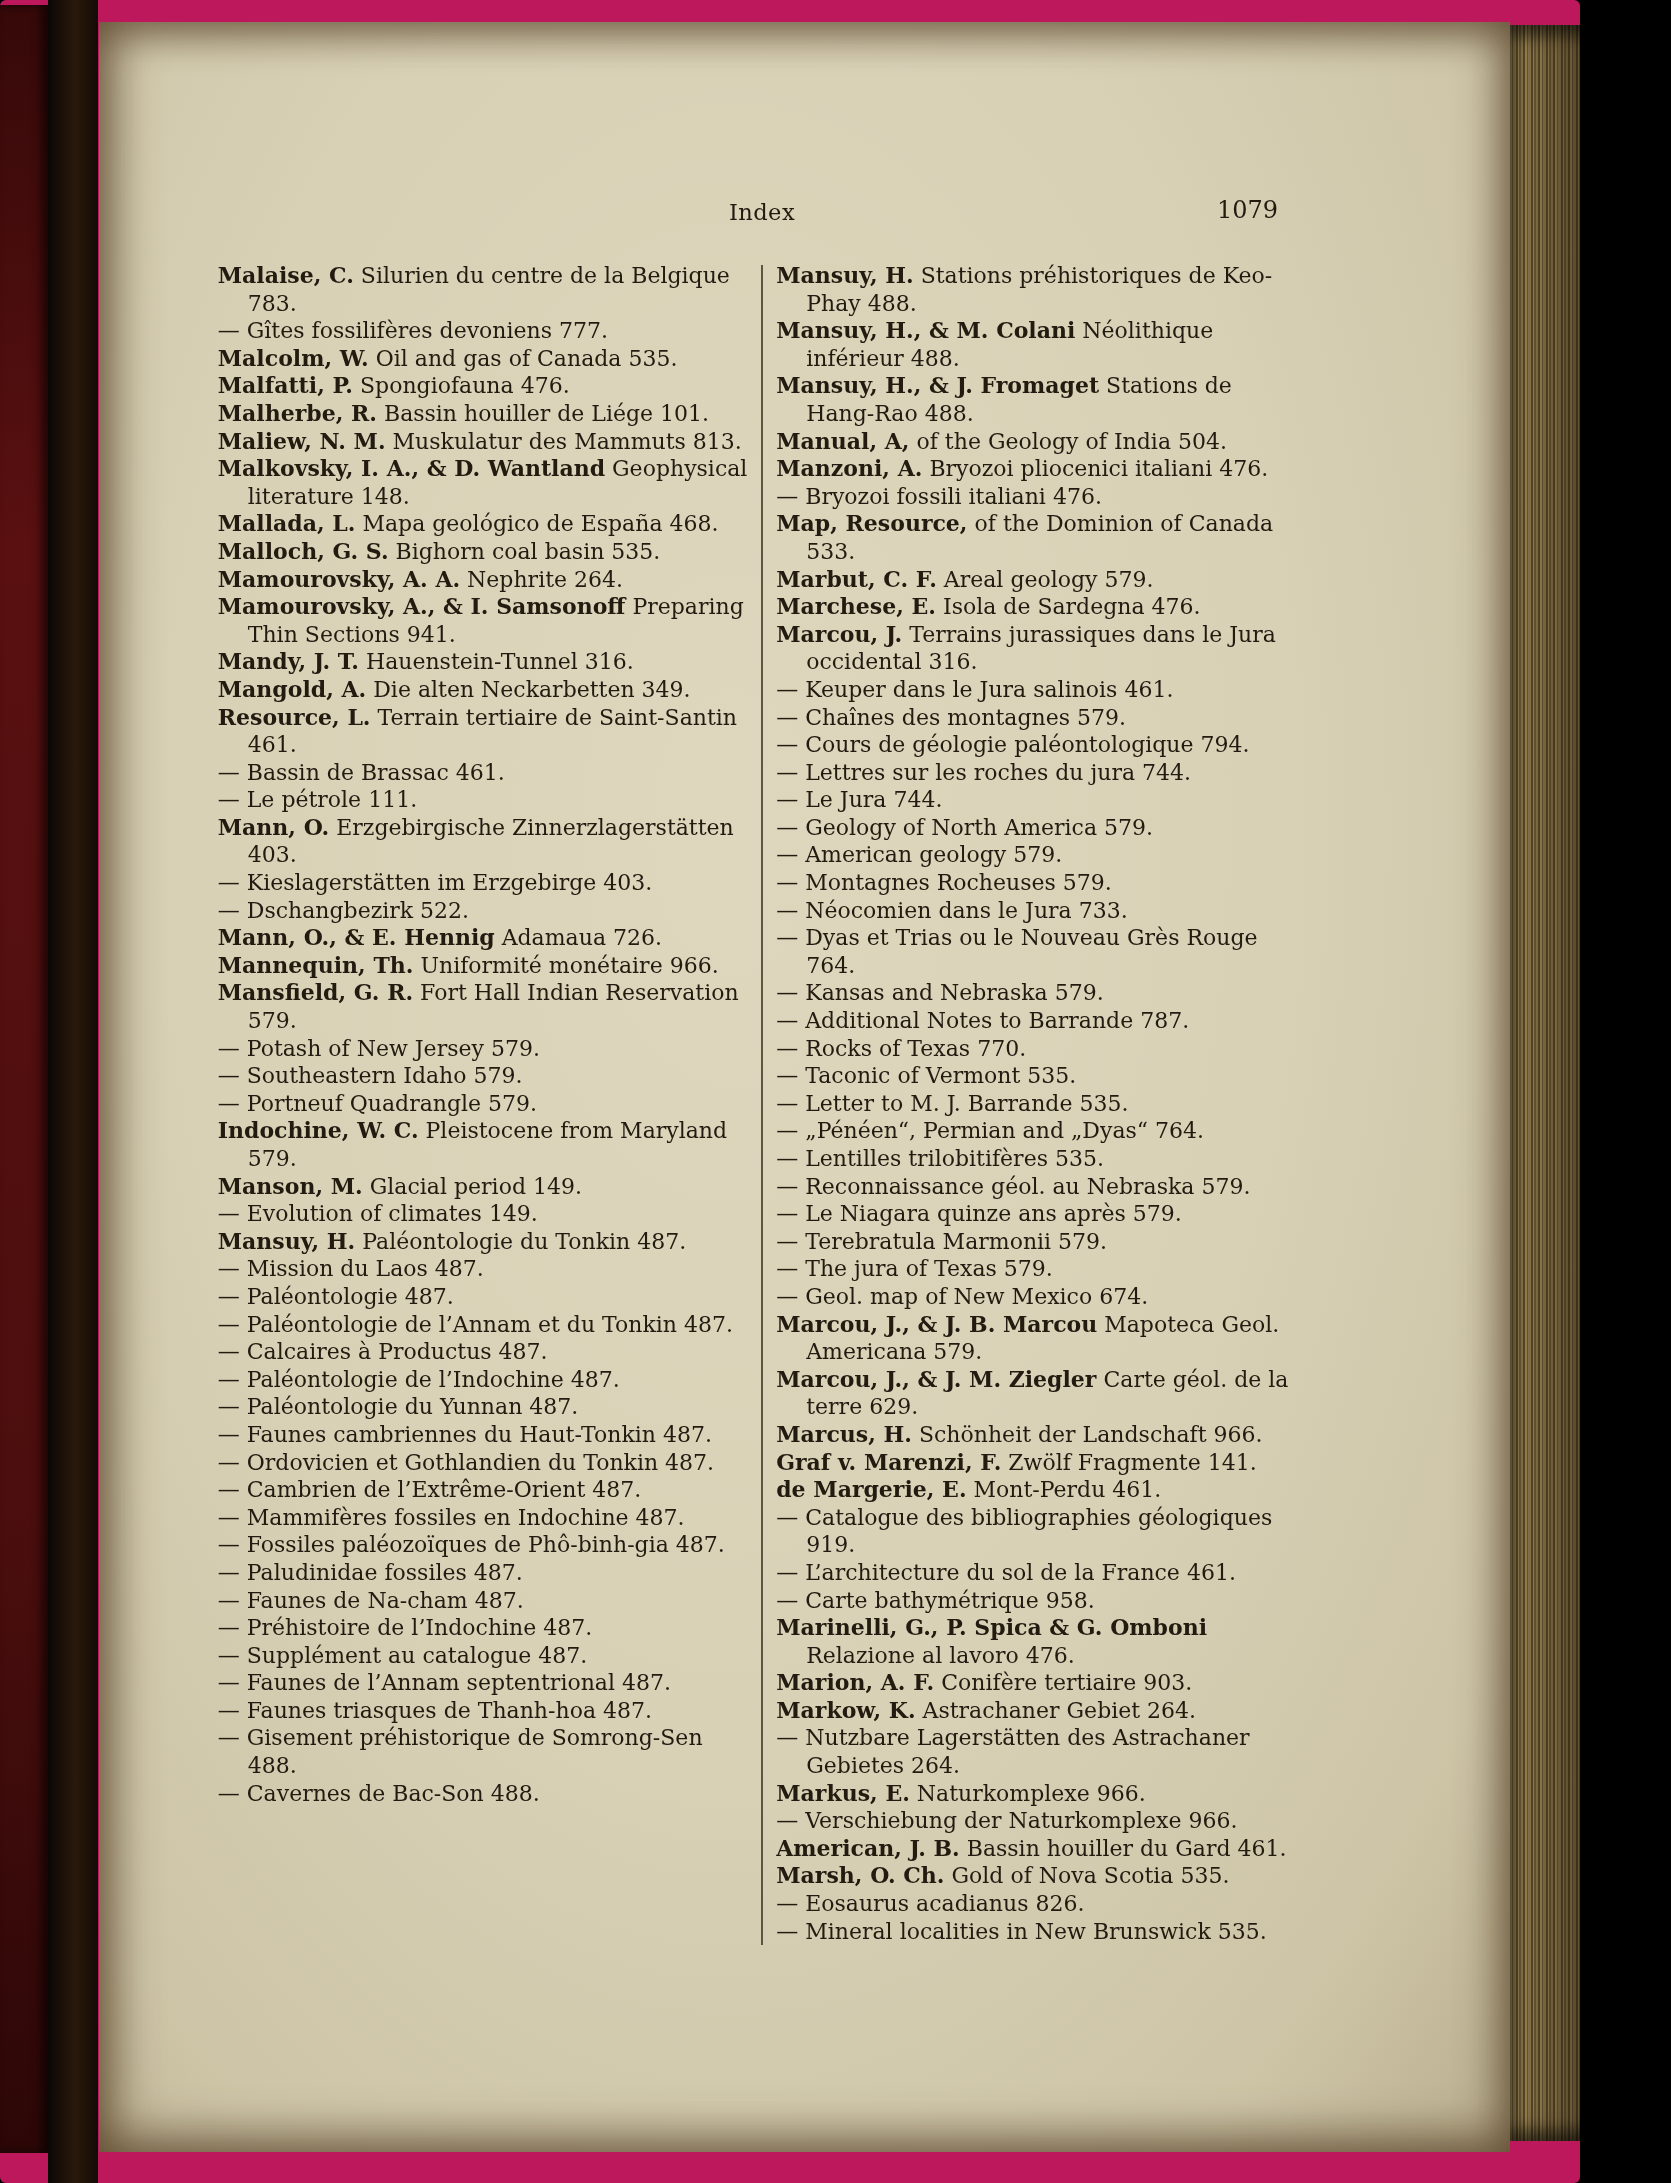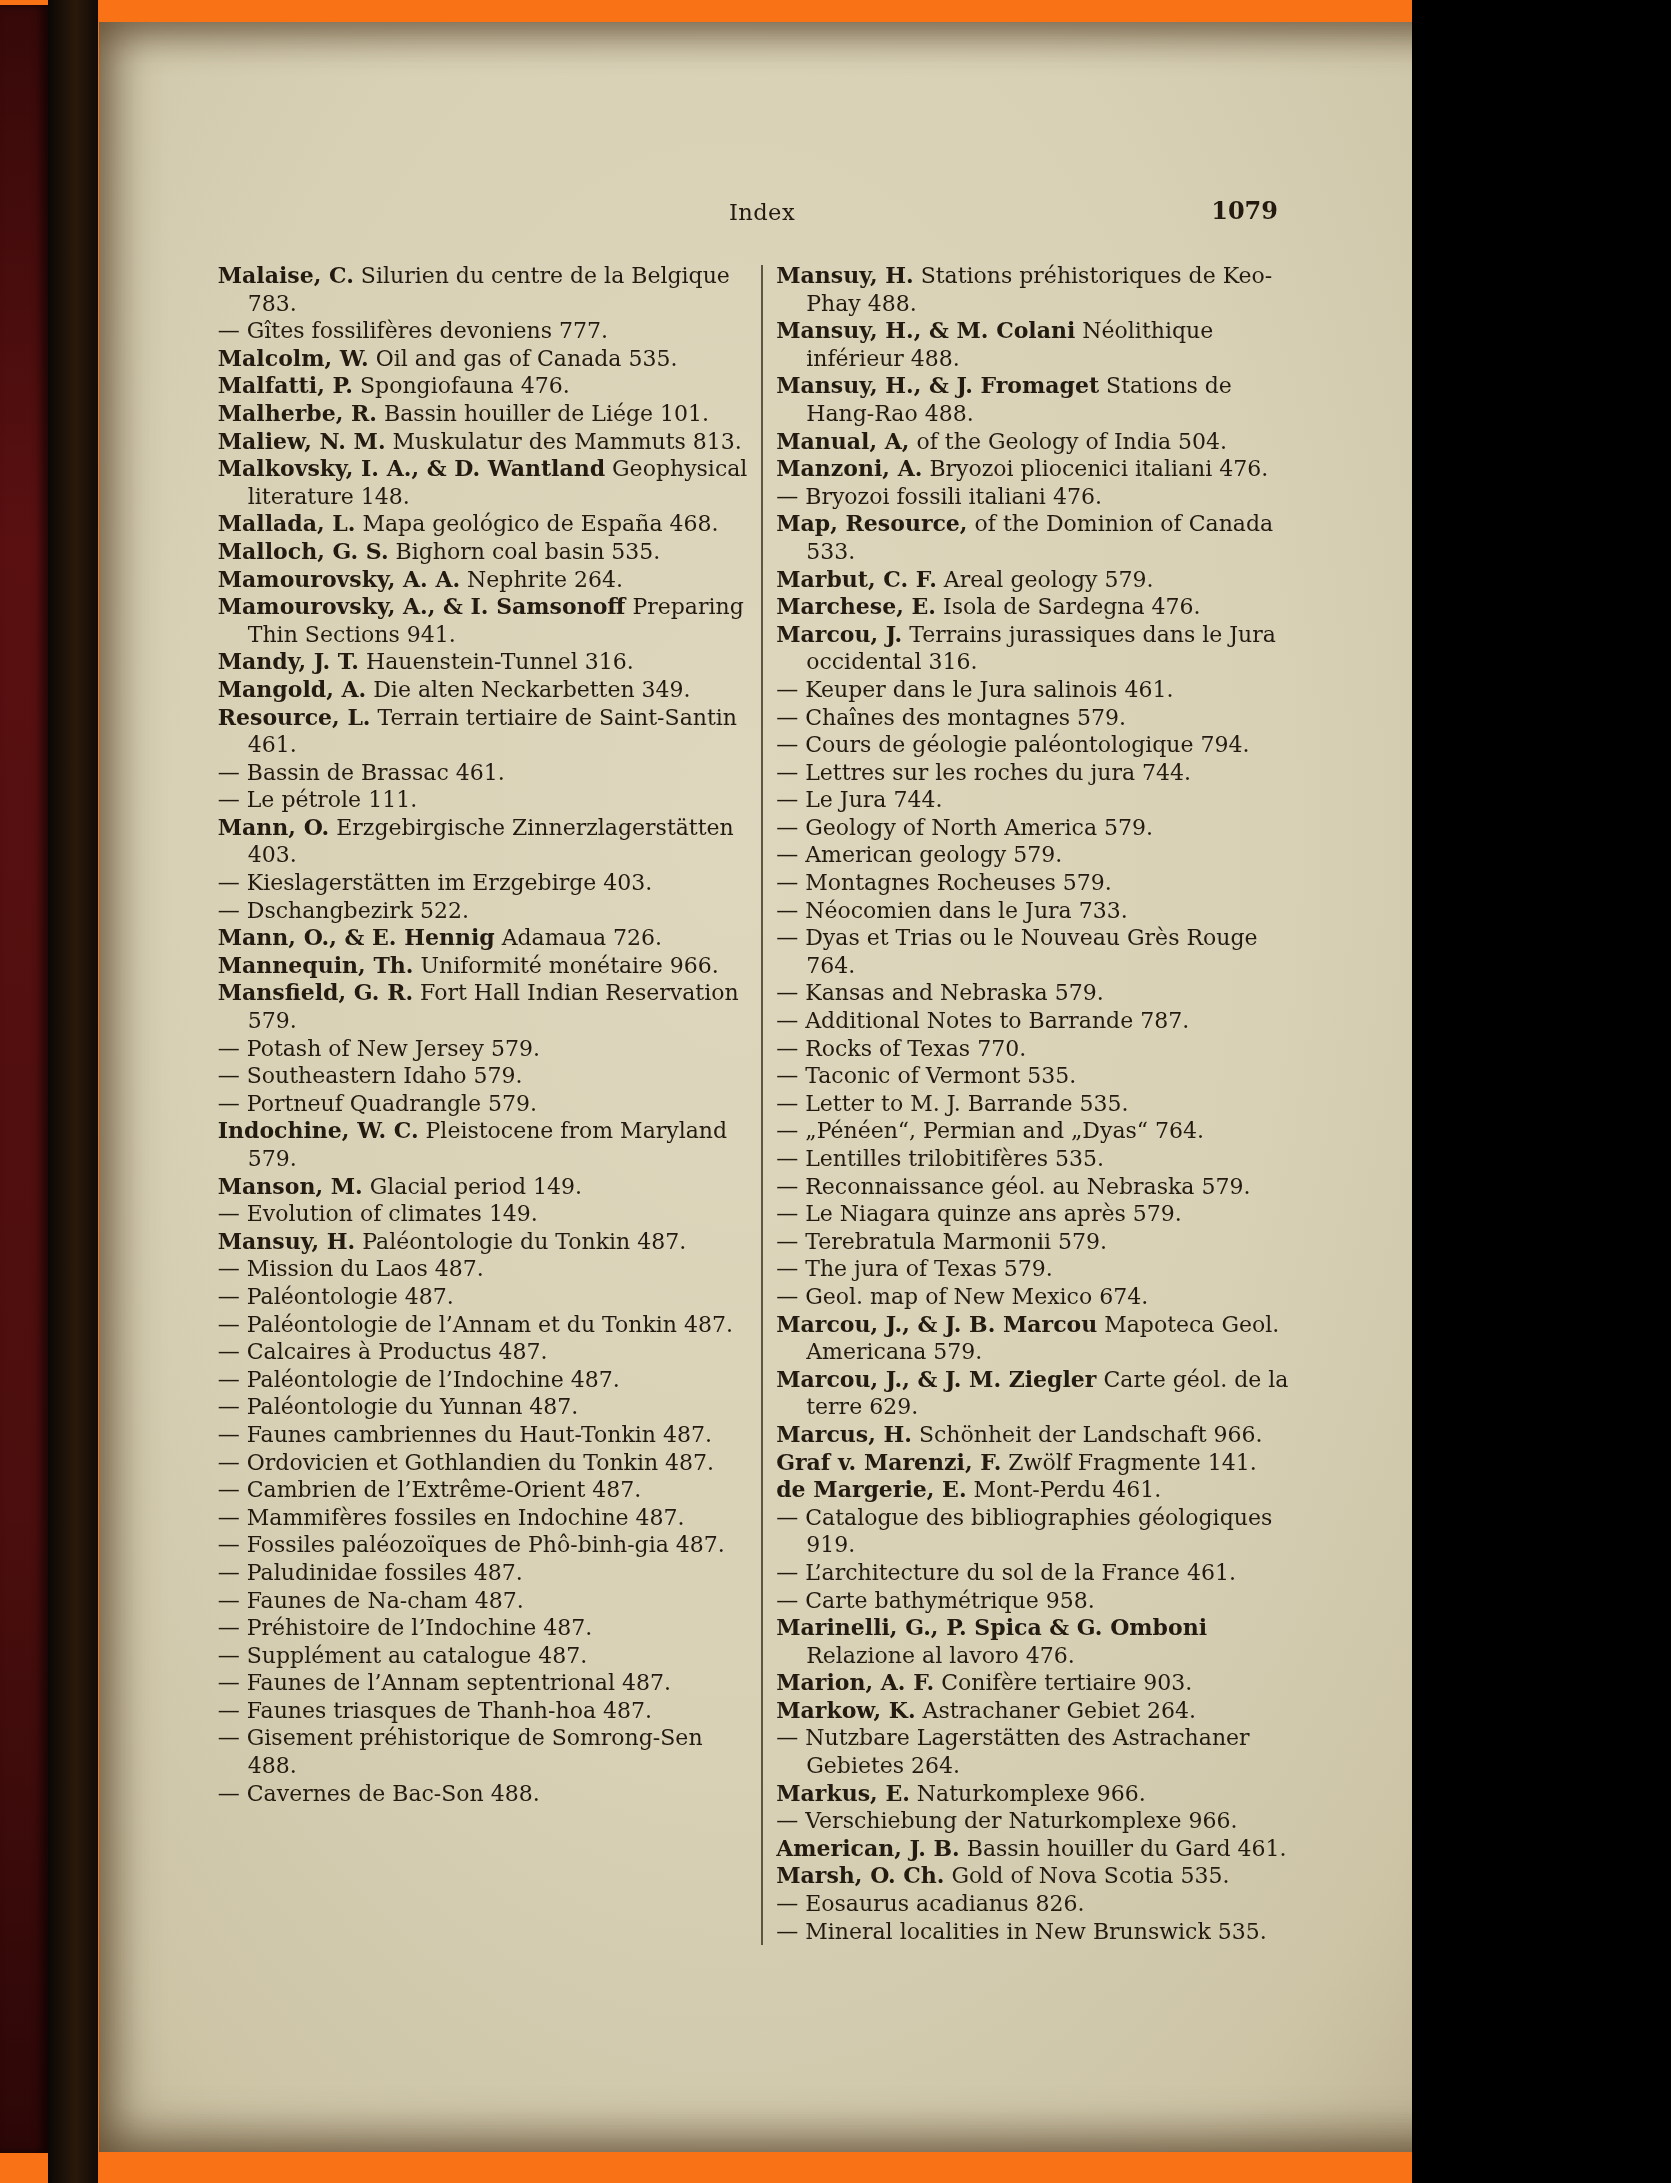--- a/index.html
+++ b/index.html
@@ -1,19 +1,20 @@
 <!DOCTYPE html>
 <html style="font-size:13.4px"><head>
 <meta charset="utf-8">
 <style>
   html, body { margin:0; padding:0; background:#000; }
   .photo {
-    position:relative; width:1412px; height:2183px; overflow:hidden;
-    background:#f97316;
+    position:relative; width:1580px; height:2183px; overflow:hidden;
+    background:#be185d;
     font-family:"DejaVu Serif", serif;
+    border-radius:6px;
   }
   .spine-red {
     position:absolute; left:0; top:5px; width:48px; height:2148px;
     background:linear-gradient(180deg,#360909,#5a1011 25%,#4c0e0e 70%,#2c0707);
     box-shadow: inset -6.7px 0 10px rgba(0,0,0,.6);
   }
   .spine-dark {
     position:absolute; left:48px; top:0; width:50px; height:100%;
     background:linear-gradient(90deg,#0b0705,#2a190b 55%,#120b06);
   }
@@ -32,21 +33,21 @@
       linear-gradient(90deg, rgba(40,28,12,0) 0%, rgba(20,12,4,.55) 85%, rgba(0,0,0,.85) 100%),
       repeating-linear-gradient(90deg, #a18a57 0 1.7px, #6e5b37 1.7px 3.3px, #8f7a4a 3.3px 5.9px, #5a4a2d 5.9px 7.5px);
     box-shadow: inset 0 11.7px 15px rgba(0,0,0,.55), inset 0 -11.7px 15px rgba(0,0,0,.55);
   }
   .content {
     position:absolute; left:117px; top:177px; width:1092px;
     color:#231a10;
   }
   .header { position:relative; height:43px; font-size:22.6px; }
   .header .title { position:absolute; left:50%; transform:translateX(-50%); letter-spacing:0.4px; }
-  .header .num  { position:absolute; right:30px; top:-3.3px; font-size:24px; font-weight:700; }
+  .header .num  { position:absolute; right:30px; top:-3.3px; font-size:24px; font-weight:400; }
   .columns { display:flex; margin-top:20px;justify-content:center; }
   .col { width:530px; font-size:22px; line-height:27.6px; text-align:left; }
   .divider { width:1.7px; background:rgba(62,52,36,.8); margin:3.3px 13.4px 0 13.4px; }
   .entry { padding-left:30px; text-indent:-30px; }
   .entry .author { font-weight:700; }
   .entry .dash { font-weight:400; }
 </style>
 </head>
 <body>
 

